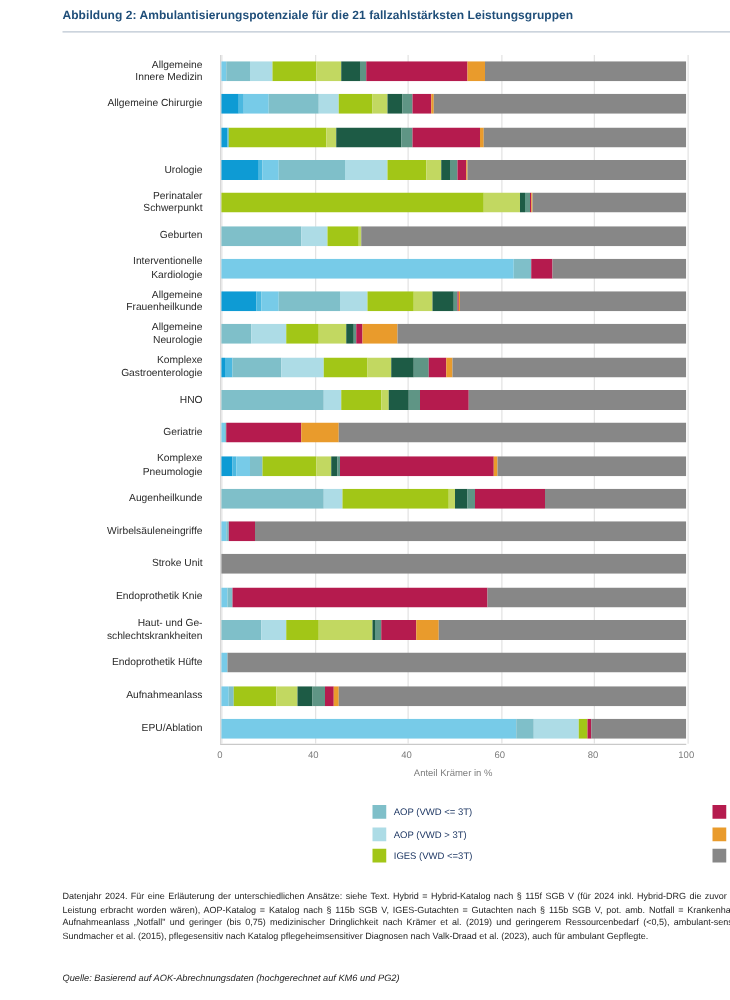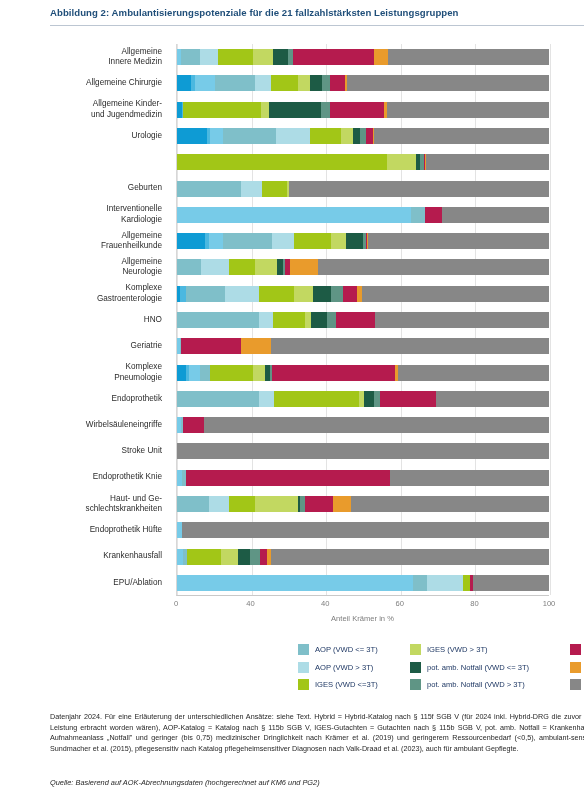--- a/index.html
+++ b/index.html
@@ -178,44 +178,44 @@
   <div class="fig-header">
     <div class="fig-title">Abbildung 2: Ambulantisierungspotenziale für die 21 fallzahlstärksten Leistungsgruppen</div>
     <div class="fig-rule"></div>
   </div>
 
   <div class="chart-area">
     <div class="ylabels" id="ylabels">
         <div class="ylabel" style="top: 2.64286px;">Allgemeine
 Innere Medizin</div>
         <div class="ylabel" style="top: 34.1786px;">Allgemeine Chirurgie</div>
-        <div class="ylabel" style="top: 55.2143px;">Allgemeine Kinder-
-und Jugendmedizin</div>
         <div class="ylabel" style="top: 86.75px;">Urologie</div>
+        <div class="ylabel" style="top: 107.786px;">Perinataler
+Schwerpunkt</div>
         <div class="ylabel" style="top: 139.321px;">Geburten</div>
         <div class="ylabel" style="top: 160.357px;">Interventionelle
 Kardiologie</div>
         <div class="ylabel" style="top: 186.643px;">Allgemeine
 Frauenheilkunde</div>
         <div class="ylabel" style="top: 212.929px;">Allgemeine
 Neurologie</div>
         <div class="ylabel" style="top: 239.214px;">Komplexe
 Gastroenterologie</div>
         <div class="ylabel" style="top: 270.75px;">HNO</div>
         <div class="ylabel" style="top: 297.036px;">Geriatrie</div>
         <div class="ylabel" style="top: 318.071px;">Komplexe
 Pneumologie</div>
-        <div class="ylabel" style="top: 349.607px;">Endoprothetik</div>
+        <div class="ylabel" style="top: 349.607px;">Augenheilkunde</div>
         <div class="ylabel" style="top: 375.893px;">Wirbelsäuleneingriffe</div>
         <div class="ylabel" style="top: 402.179px;">Stroke Unit</div>
         <div class="ylabel" style="top: 428.464px;">Endoprothetik Knie</div>
         <div class="ylabel" style="top: 449.5px;">Haut- und Ge-
 schlechtskrankheiten</div>
         <div class="ylabel" style="top: 481.036px;">Endoprothetik Hüfte</div>
-        <div class="ylabel" style="top: 507.321px;">Krankenhausfall</div>
+        <div class="ylabel" style="top: 507.321px;">Aufnahmeanlass</div>
         <div class="ylabel" style="top: 533.607px;">EPU/Ablation</div>
       </div>
     <div class="plot" id="plot">
       <div id="grid">
           <div class="gridline" style="left: 0px;"></div>
           <div class="gridline" style="left: 74.6px;"></div>
           <div class="gridline" style="left: 149.2px;"></div>
           <div class="gridline" style="left: 223.8px;"></div>
           <div class="gridline" style="left: 298.4px;"></div>
           <div class="gridline" style="left: 373px;"></div>
@@ -484,34 +484,20 @@
         </div>
         <div class="legend-item">
           <span class="swatch" style="background: rgb(173, 220, 230);"></span>
           <span class="legend-label">AOP (VWD &gt; 3T)</span>
         </div>
         <div class="legend-item">
           <span class="swatch" style="background: rgb(162, 198, 23);"></span>
           <span class="legend-label">IGES (VWD &lt;=3T)</span>
         </div>
       </div>
-      <div class="legend-col" style="left: 232px;">
-        <div class="legend-item">
-          <span class="swatch" style="background: rgb(194, 216, 97);"></span>
-          <span class="legend-label">IGES (VWD &gt; 3T)</span>
-        </div>
-        <div class="legend-item">
-          <span class="swatch" style="background: rgb(29, 91, 69);"></span>
-          <span class="legend-label">pot. amb. Notfall (VWD &lt;= 3T)</span>
-        </div>
-        <div class="legend-item">
-          <span class="swatch" style="background: rgb(95, 149, 133);"></span>
-          <span class="legend-label">pot. amb. Notfall (VWD &gt; 3T)</span>
-        </div>
-      </div>
       <div class="legend-col" style="left: 392px;">
         <div class="legend-item">
           <span class="swatch" style="background: rgb(181, 27, 78);"></span>
           <span class="legend-label">Ambulant-Sensitiv</span>
         </div>
         <div class="legend-item">
           <span class="swatch" style="background: rgb(233, 155, 44);"></span>
           <span class="legend-label">Pflegesensitiv</span>
         </div>
         <div class="legend-item">

